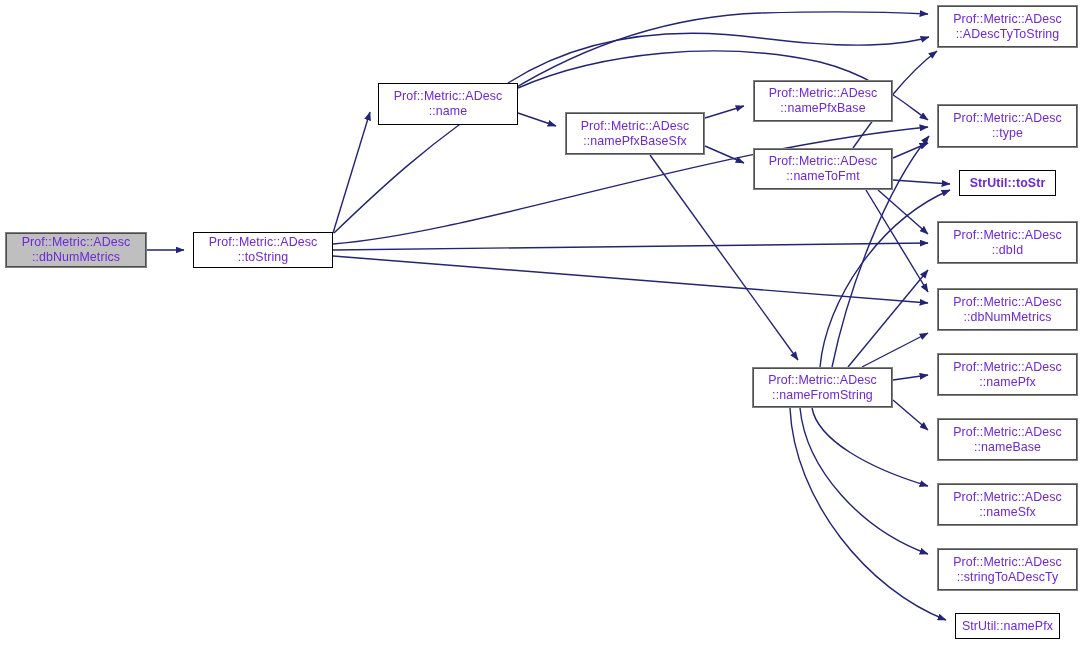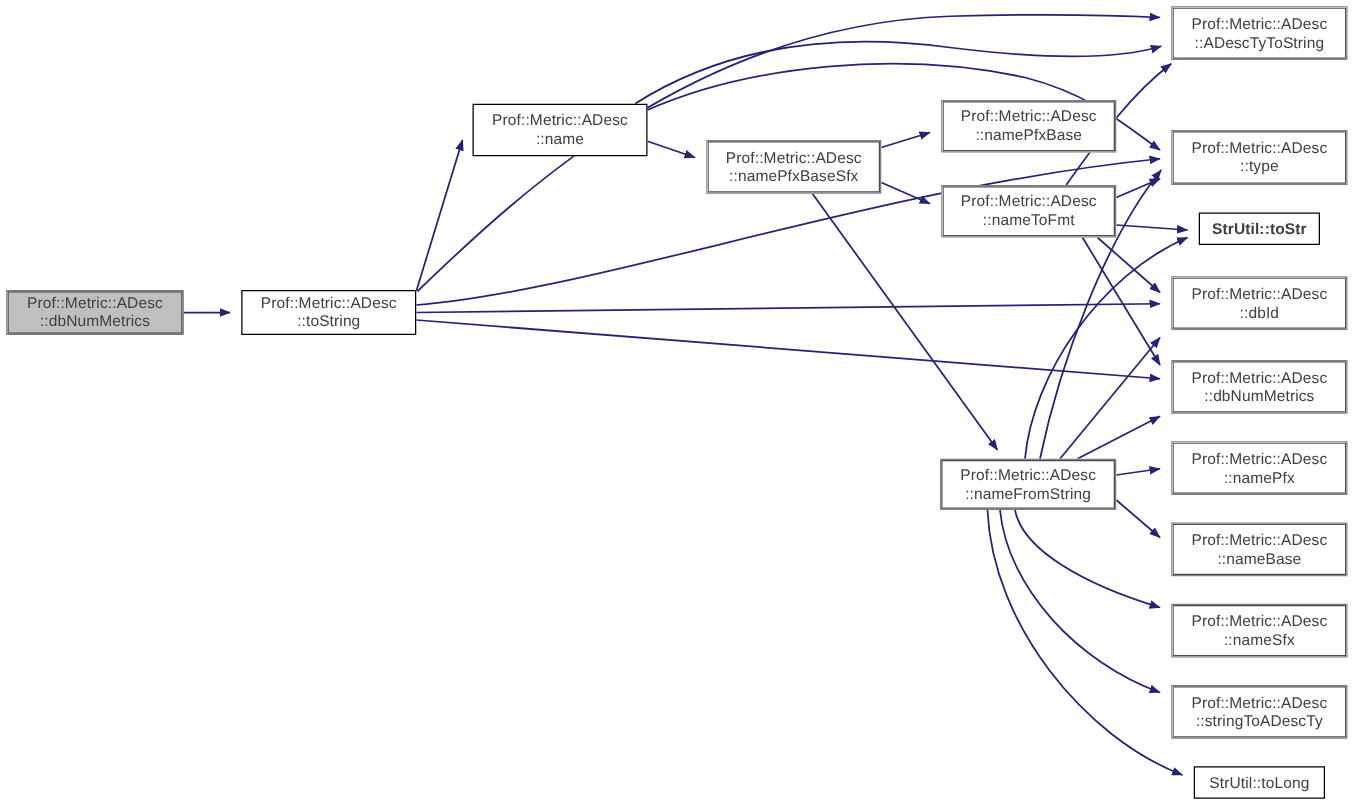--- a/index.html
+++ b/index.html
@@ -24,21 +24,21 @@
   }
   .node {
     position: absolute;
     box-sizing: border-box;
     display: flex;
     align-items: center;
     justify-content: center;
     text-align: center;
     background: #ffffff;
     border: 1px solid #000000;
-    color: #404040;
+    color: #6d28d9;
     font-size: 12.4px;
     line-height: 14.6px;
     letter-spacing: 0.1px;
     white-space: pre;
     z-index: 2;
   }
   .node.thick {
     border: 1px solid #7f7f7f;
     box-shadow: 0 0 0 1px #4d4d4d inset;
   }
@@ -195,16 +195,16 @@
     <span class="node-label">Prof::Metric::ADesc
 ::nameSfx</span>
   </div>
 
   <div class="node thick" style="left:937px; top:548px; width:141px; height:43px;">
     <span class="node-label">Prof::Metric::ADesc
 ::stringToADescTy</span>
   </div>
 
   <div class="node" style="left:955px; top:613px; width:105px; height:26px;">
-    <span class="node-label">StrUtil::toLong</span>
+    <span class="node-label">StrUtil::namePfx</span>
   </div>
 
 </div>
 
 </body></html>

